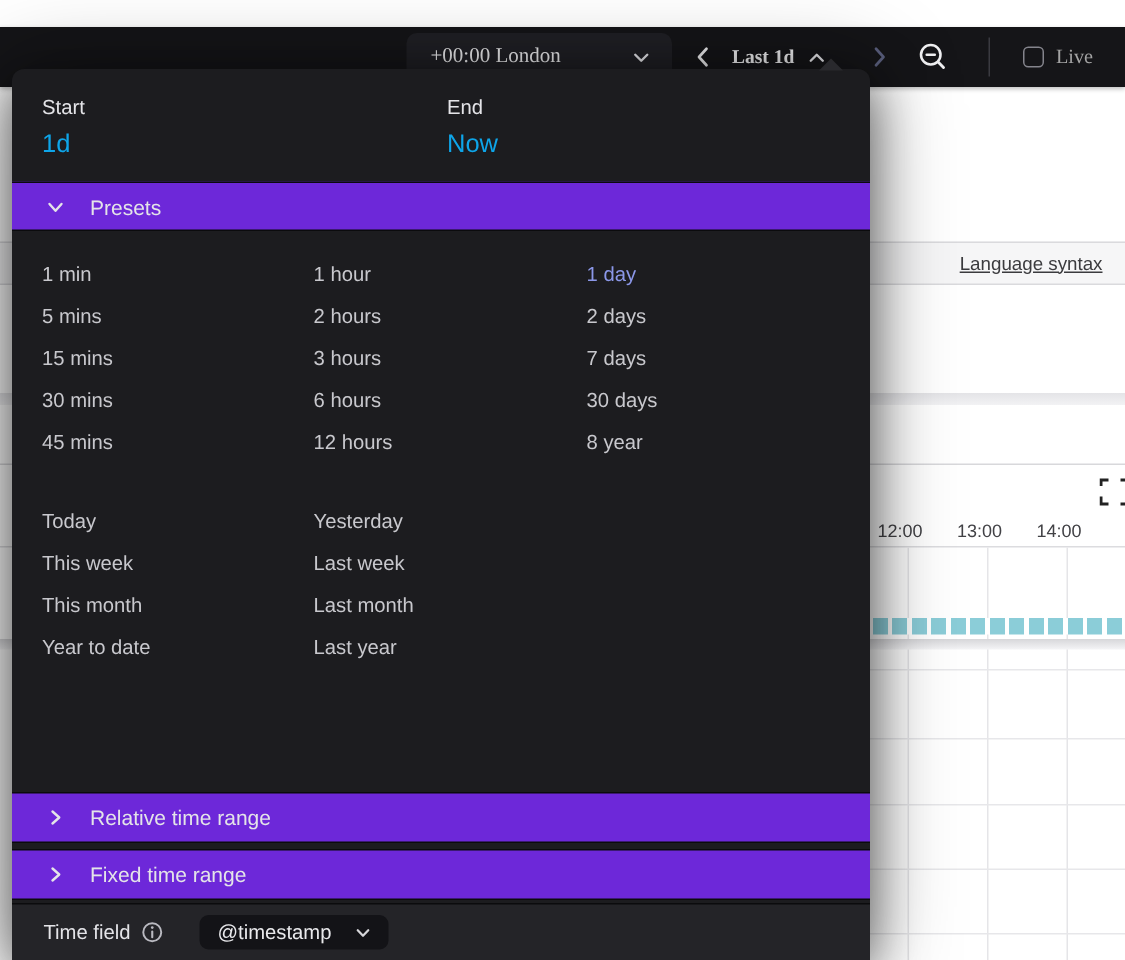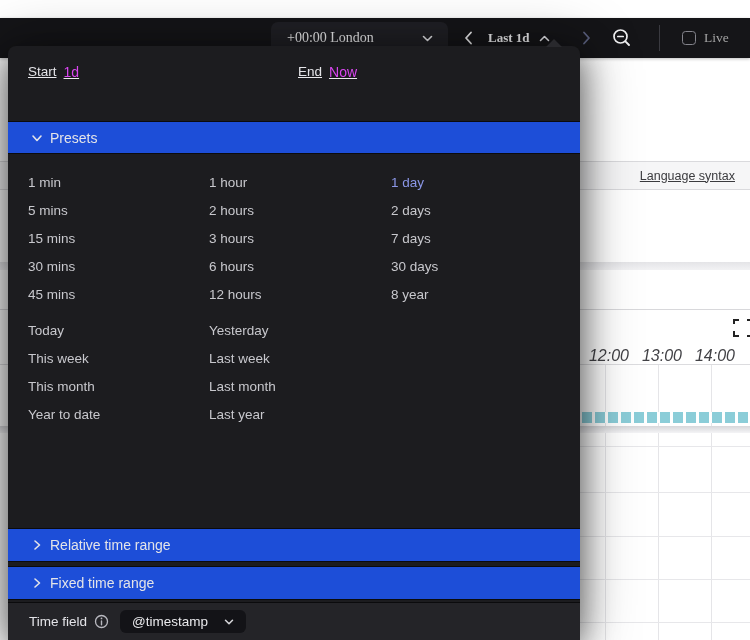--- a/index.html
+++ b/index.html
@@ -28,22 +28,22 @@
   
   .bg { position:absolute; inset:0; z-index:1; background:#fff; }
   .strip-syntax { position:absolute; left:0; top:161px; width:750px; height:29px;
     background:#f6f6f7; border-top:1px solid #dadadd; border-bottom:1px solid #dadadd;
     display:flex; justify-content:flex-end; align-items:center; padding-right:15px; }
   .syntax-link { color:#3b3b3e; font-size:12.5px; text-decoration:underline; cursor:pointer; }
   .strip-thin { position:absolute; left:0; top:262px; width:750px; height:8px;
     background:linear-gradient(180deg,#e4e4e7,#f2f2f4); }
   .chart-top-line { position:absolute; left:0; top:309px; width:750px; height:1px; background:#d8d8db; }
   .expand-ico { position:absolute; left:733px; top:318px; width:22px; height:20px; cursor:pointer; }
-  .tick { position:absolute; top:347px; width:44px; text-align:right;
-    color:#424246; font-size:16px;font-style:italic; }
+  .tick { position:absolute; top:347px; width:44px; text-align:left;
+    color:#424246; font-size:12px; }
   .axis-line { position:absolute; left:0; top:364px; width:750px; height:1px; background:#dcdcdf; }
   .vgrid { position:absolute; top:365px; width:1px; height:275px; background:#e5e5e8; }
   .teal-strip { position:absolute; left:582px; top:412px; width:168px; height:11px;
     background:repeating-linear-gradient(90deg,#8bcdd8 0 10px,#ffffff 10px 13px); }
   .gray-sep { position:absolute; left:0; top:426px; width:750px; height:7px;
     background:linear-gradient(180deg,#d7d7da,#f4f4f6); }
   .hgrid { position:absolute; left:580px; width:170px; height:1px; background:#e7e7ea; }
 
   
   .panel { position:absolute; left:8px; top:46px; width:572px; height:594px;
@@ -53,43 +53,43 @@
   .caret { position:absolute; top:-7px; left:538px; width:0; height:0;
     border-left:8px solid transparent; border-right:8px solid transparent;
     border-bottom:8px solid #29292d; }
   .p-header { height:47px; background:#29292d; border-radius:8px 8px 0 0;
     border-bottom:1px solid #0b0b0d; display:flex; align-items:center; padding:0 20px; }
   .p-title { font-size:16px; font-weight:500; color:#ededf0; flex:1; }
   .hdr-ico { width:18px; height:18px; cursor:pointer; }
   .hdr-ico + .hdr-ico { margin-left:17px; }
 
   .startend { height:75px; padding:18px 20px 0; display:flex; }
-  .se-col { display:flex; flex-direction:row; gap:7px;text-decoration:underline; }
+  .se-col { display:flex; flex-direction:column; gap:7px; }
   .se-col.start { width:270px; }
   .se-label { font-size:13.5px; color:#e4e4e8; }
-  .se-value { font-size:14px; color:#d946ef; }
-
-  .sec-bar { background:#1d4ed8; border-top:1px solid #0b0b0d; border-bottom:1px solid #0b0b0d;
-    display:flex; align-items:center; padding-left:22px; gap:6px; cursor:pointer; }
+  .se-value { font-size:17px; color:#0ea5e9; }
+
+  .sec-bar { background:#6d28d9; border-top:1px solid #0b0b0d; border-bottom:1px solid #0b0b0d;
+    display:flex; align-items:center; padding-left:22px; gap:16px; cursor:pointer; }
   .sec-bar .sec-lbl { font-size:14px; color:#e4e4e8; }
   .presets-bar { height:33px; }
   .collapse-bar { height:34px; flex-shrink:0; }
   .gap4 { height:4px; flex-shrink:0; } .gap2 { height:2px; flex-shrink:0; }
 
   .presets-content { flex:1; padding:15px 0 0 20px; }
   .pgrid { display:grid; grid-template-columns:181px 182px 1fr; }
-  .pgrid2 { display:grid; grid-template-columns:181px 1fr; margin-top:8px; }
+  .pgrid2 { display:grid; grid-template-columns:181px 1fr; margin-top:25px; }
   .cell { height:28px; line-height:28px; font-size:13.5px; color:#c8c8cd; cursor:pointer; }
   .cell.selected { color:#8b97e8; font-weight:500; }
 
   .timefield-bar { height:38px; background:#242428; border-top:1px solid #0b0b0d;
     display:flex; align-items:center; padding-left:21px; flex-shrink:0; }
   .tf-label { font-size:13.5px; color:#e4e4e8; }
   .info-ico { width:15px; height:15px; margin-left:7px; }
-  .tf-dropdown { margin-left:11px; width:126px; height:23px; background:#131317;
+  .tf-dropdown { margin-left:24px; width:126px; height:23px; background:#131317;
     border-radius:6px; display:flex; align-items:center; justify-content:space-between;
     padding:0 11px 0 12px; cursor:pointer; }
   .tf-dropdown .val { font-size:13.5px; color:#e9e9ec; }
 
   svg { display:block; }
 </style>
 </head>
 <body>
 
 <div class="stage">

